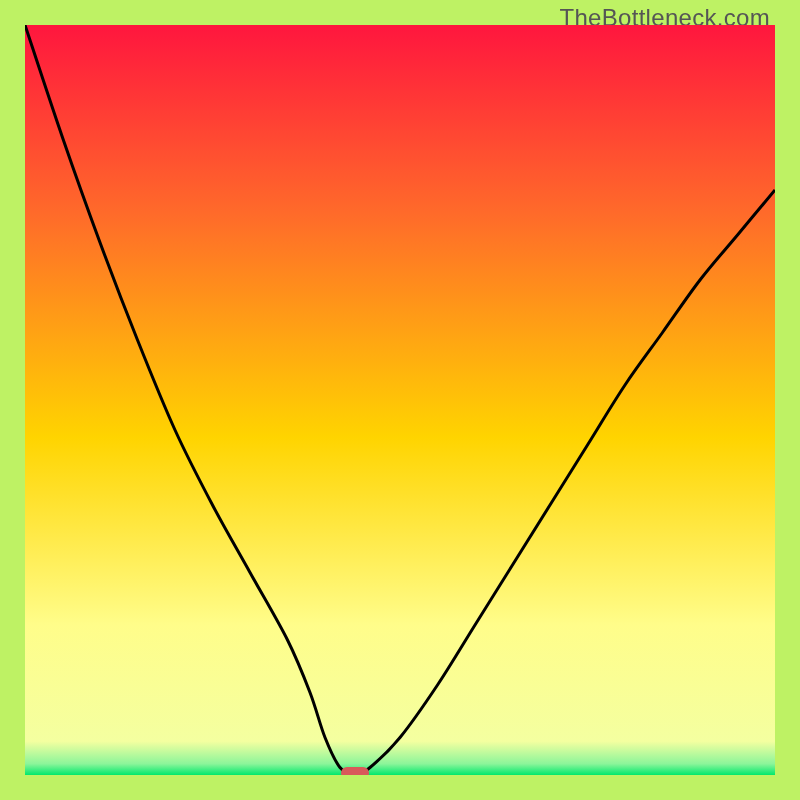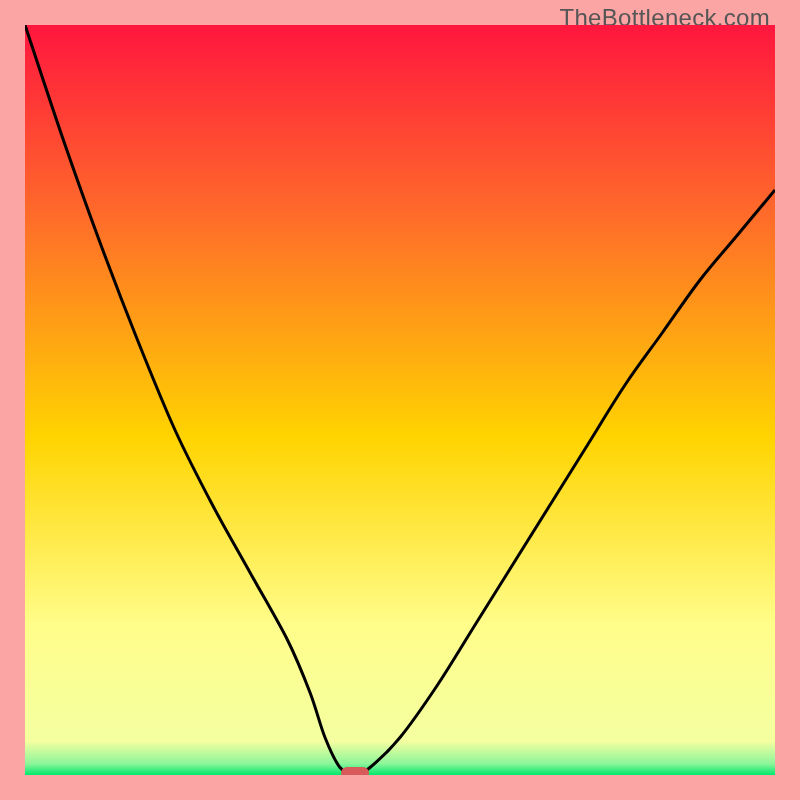--- a/index.html
+++ b/index.html
@@ -8,21 +8,21 @@
     background: #000;
     width: 800px;
     height: 800px;
     overflow: hidden;
     font-family: Arial, Helvetica, sans-serif;
   }
   .frame {
     position: relative;
     width: 800px;
     height: 800px;
-    background: #fca5a5;
+    background: #bef264;
   }
   .plot-area {
     position: absolute;
     left: 25px;
     top: 25px;
     width: 750px;
     height: 750px;
   }
   .watermark {
     position: absolute;

